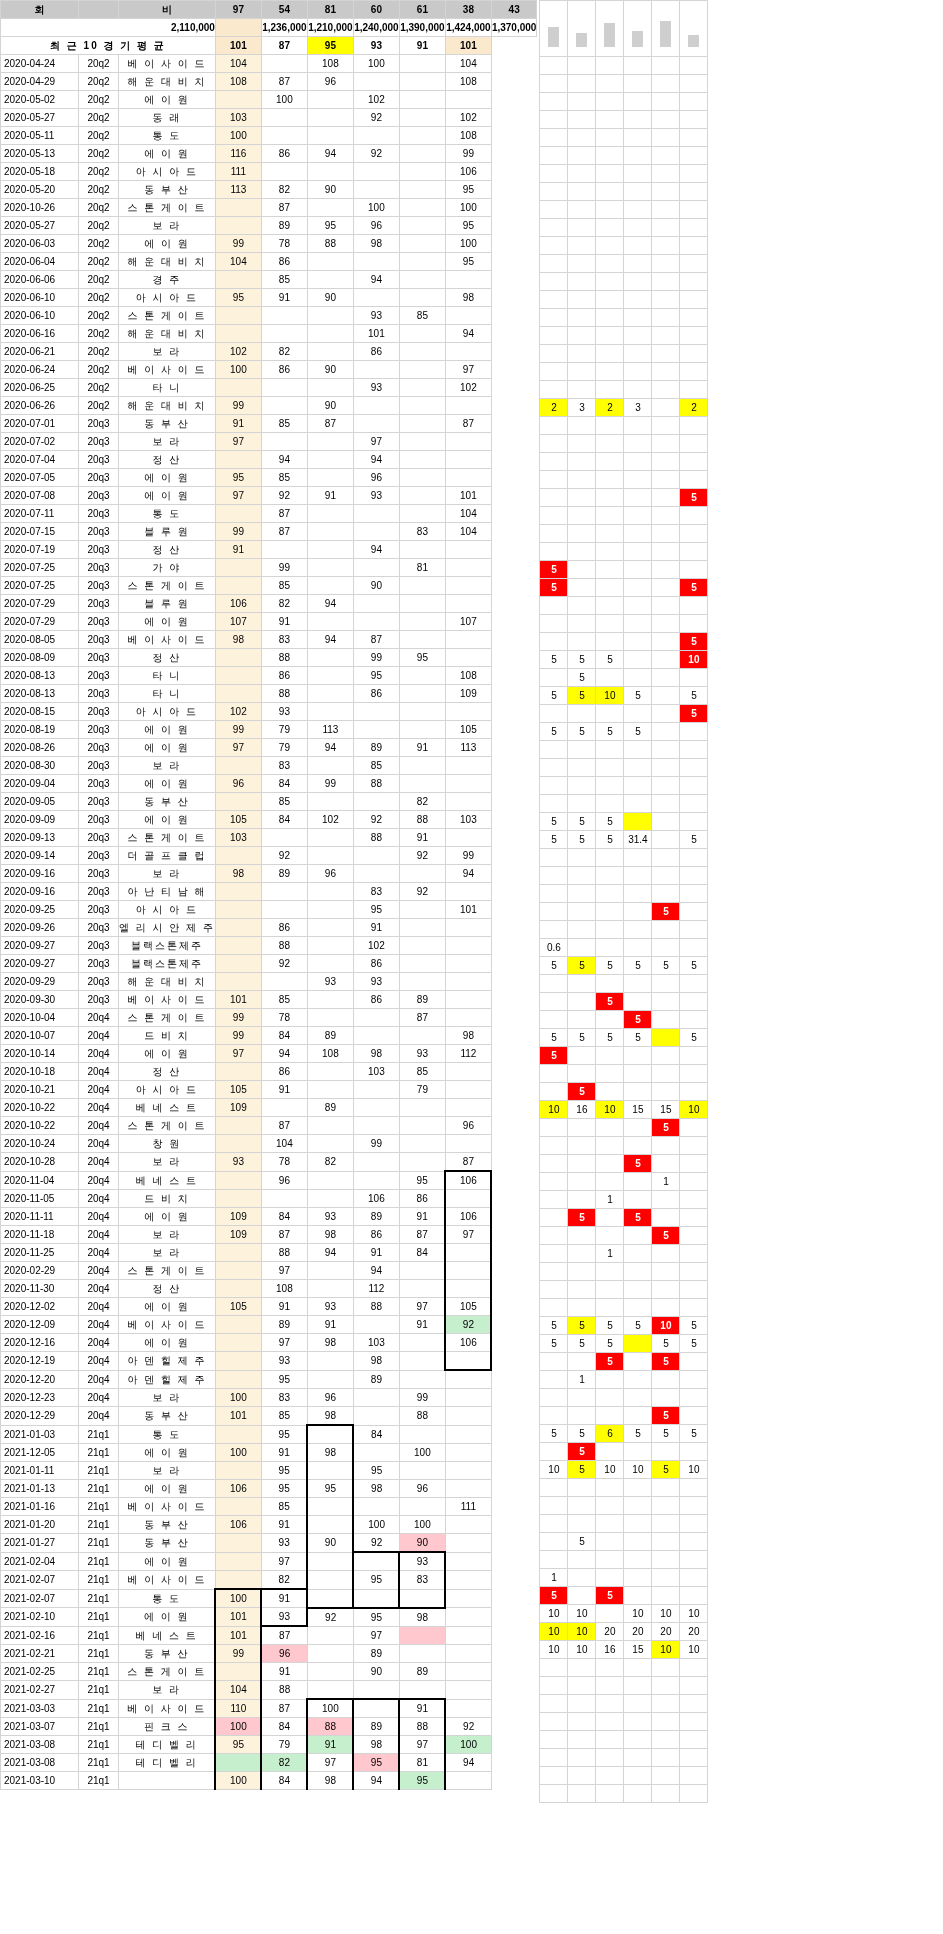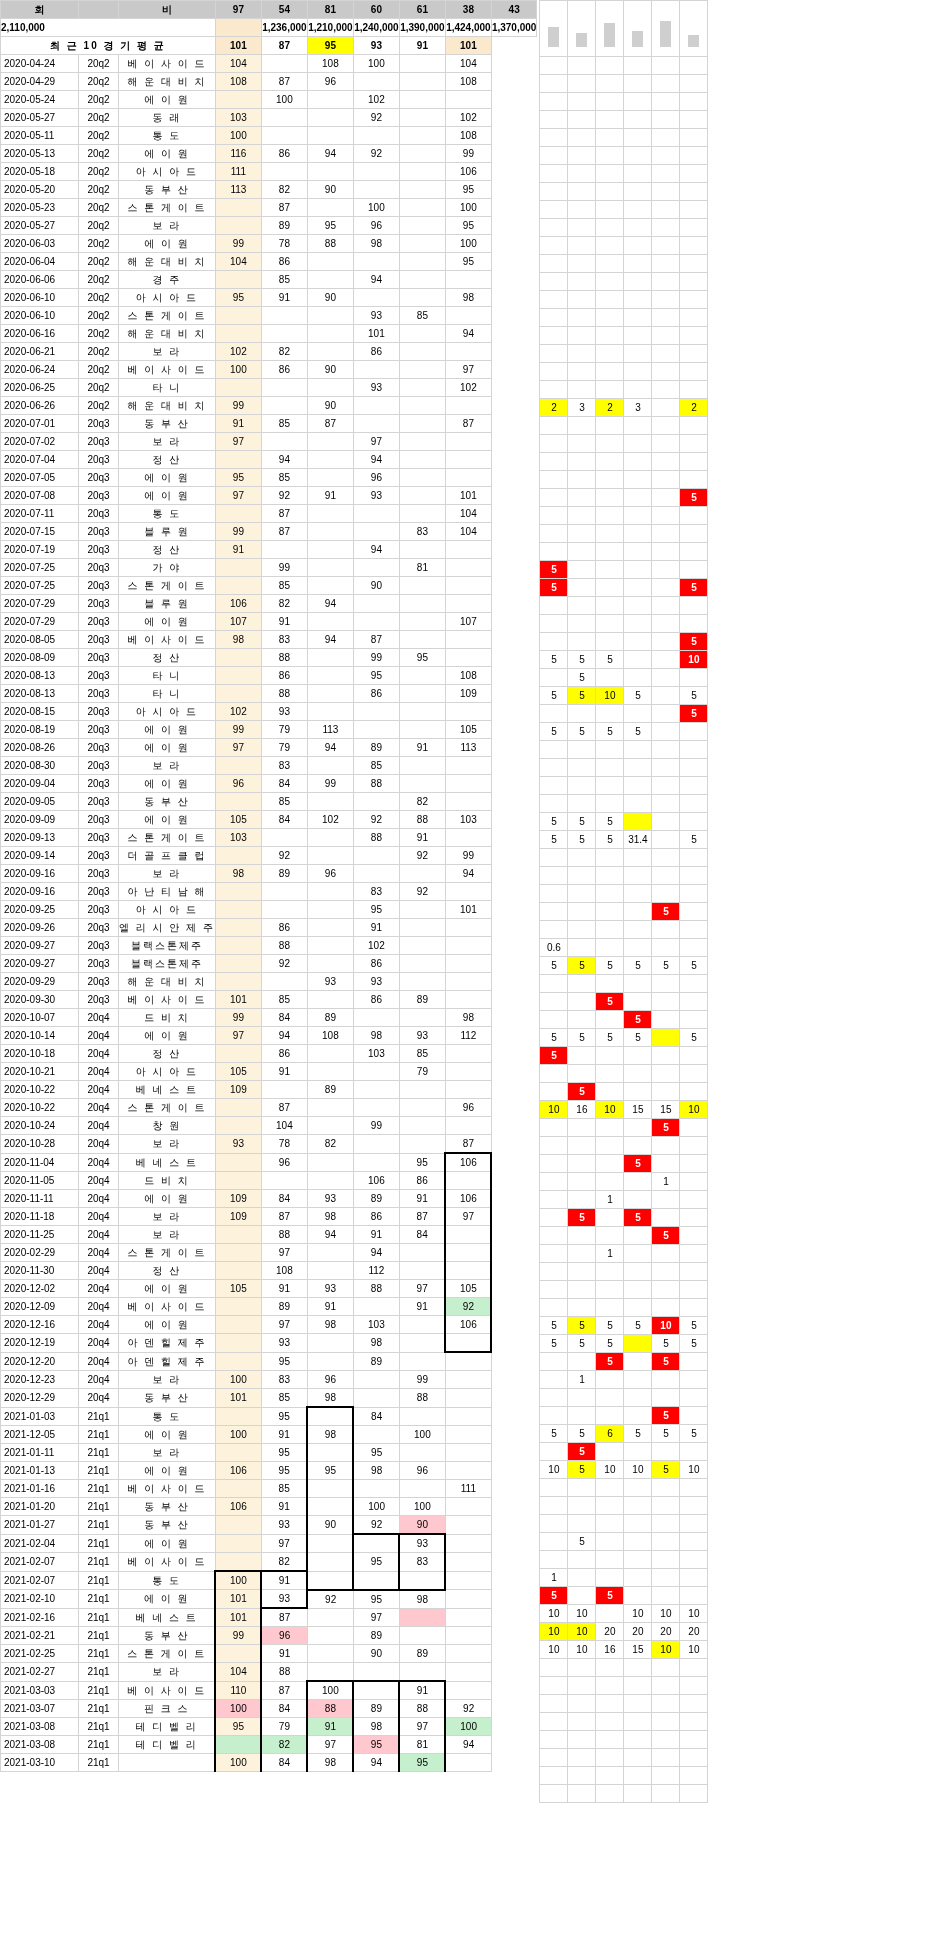--- a/index.html
+++ b/index.html
@@ -52,21 +52,21 @@
               <td class="gray hdr">비</td>
               <td class="gray hdr">97</td>
               <td class="gray hdr">54</td>
               <td class="gray hdr">81</td>
               <td class="gray hdr">60</td>
               <td class="gray hdr">61</td>
               <td class="gray hdr">38</td>
               <td class="gray hdr">43</td>
             </tr>
             <tr>
-              <td colspan="3" class="hdr" style="text-align:left">2,110,000</td>
+              <td colspan="3" class="hdr" style="text-align:right">2,110,000</td>
               <td class="tanhdr"></td>
               <td class="hdr">1,236,000</td>
               <td class="hdr">1,210,000</td>
               <td class="hdr">1,240,000</td>
               <td class="hdr">1,390,000</td>
               <td class="hdr">1,424,000</td>
               <td class="hdr">1,370,000</td>
             </tr>
             <tr>
               <td colspan="3" class="hdr" style="letter-spacing:2px">최  근   10   경  기   평  균</td>
@@ -93,21 +93,21 @@
               <td class="season">20q2</td>
               <td class="name">해 운 대 비 치</td>
               <td class="num tan">108</td>
               <td class="num">87</td>
               <td class="num">96</td>
               <td class="num"></td>
               <td class="num"></td>
               <td class="num">108</td>
             </tr>
             <tr>
-              <td class="date">2020-05-24</td>
+              <td class="date">2020-05-02</td>
               <td class="season">20q2</td>
               <td class="name">에      이      원</td>
               <td class="num tan"></td>
               <td class="num">100</td>
               <td class="num"></td>
               <td class="num">102</td>
               <td class="num"></td>
               <td class="num"></td>
             </tr>
             <tr>
@@ -159,21 +159,21 @@
               <td class="season">20q2</td>
               <td class="name">동     부     산</td>
               <td class="num tan">113</td>
               <td class="num">82</td>
               <td class="num">90</td>
               <td class="num"></td>
               <td class="num"></td>
               <td class="num">95</td>
             </tr>
             <tr>
-              <td class="date">2020-05-23</td>
+              <td class="date">2020-10-26</td>
               <td class="season">20q2</td>
               <td class="name">스 톤 게 이 트</td>
               <td class="num tan"></td>
               <td class="num">87</td>
               <td class="num"></td>
               <td class="num">100</td>
               <td class="num"></td>
               <td class="num">100</td>
             </tr>
             <tr>
@@ -651,20 +651,31 @@
             </tr>
             <tr>
               <td class="date">2020-09-30</td>
               <td class="season">20q3</td>
               <td class="name">베 이 사 이 드</td>
               <td class="num tan">101</td>
               <td class="num">85</td>
               <td class="num"></td>
               <td class="num">86</td>
               <td class="num">89</td>
+              <td class="num"></td>
+            </tr>
+            <tr>
+              <td class="date">2020-10-04</td>
+              <td class="season">20q4</td>
+              <td class="name">스 톤 게 이 트</td>
+              <td class="num tan">99</td>
+              <td class="num">78</td>
+              <td class="num"></td>
+              <td class="num"></td>
+              <td class="num">87</td>
               <td class="num"></td>
             </tr>
             <tr>
               <td class="date">2020-10-07</td>
               <td class="season">20q4</td>
               <td class="name">드     비     치</td>
               <td class="num tan">99</td>
               <td class="num">84</td>
               <td class="num">89</td>
               <td class="num"></td>

